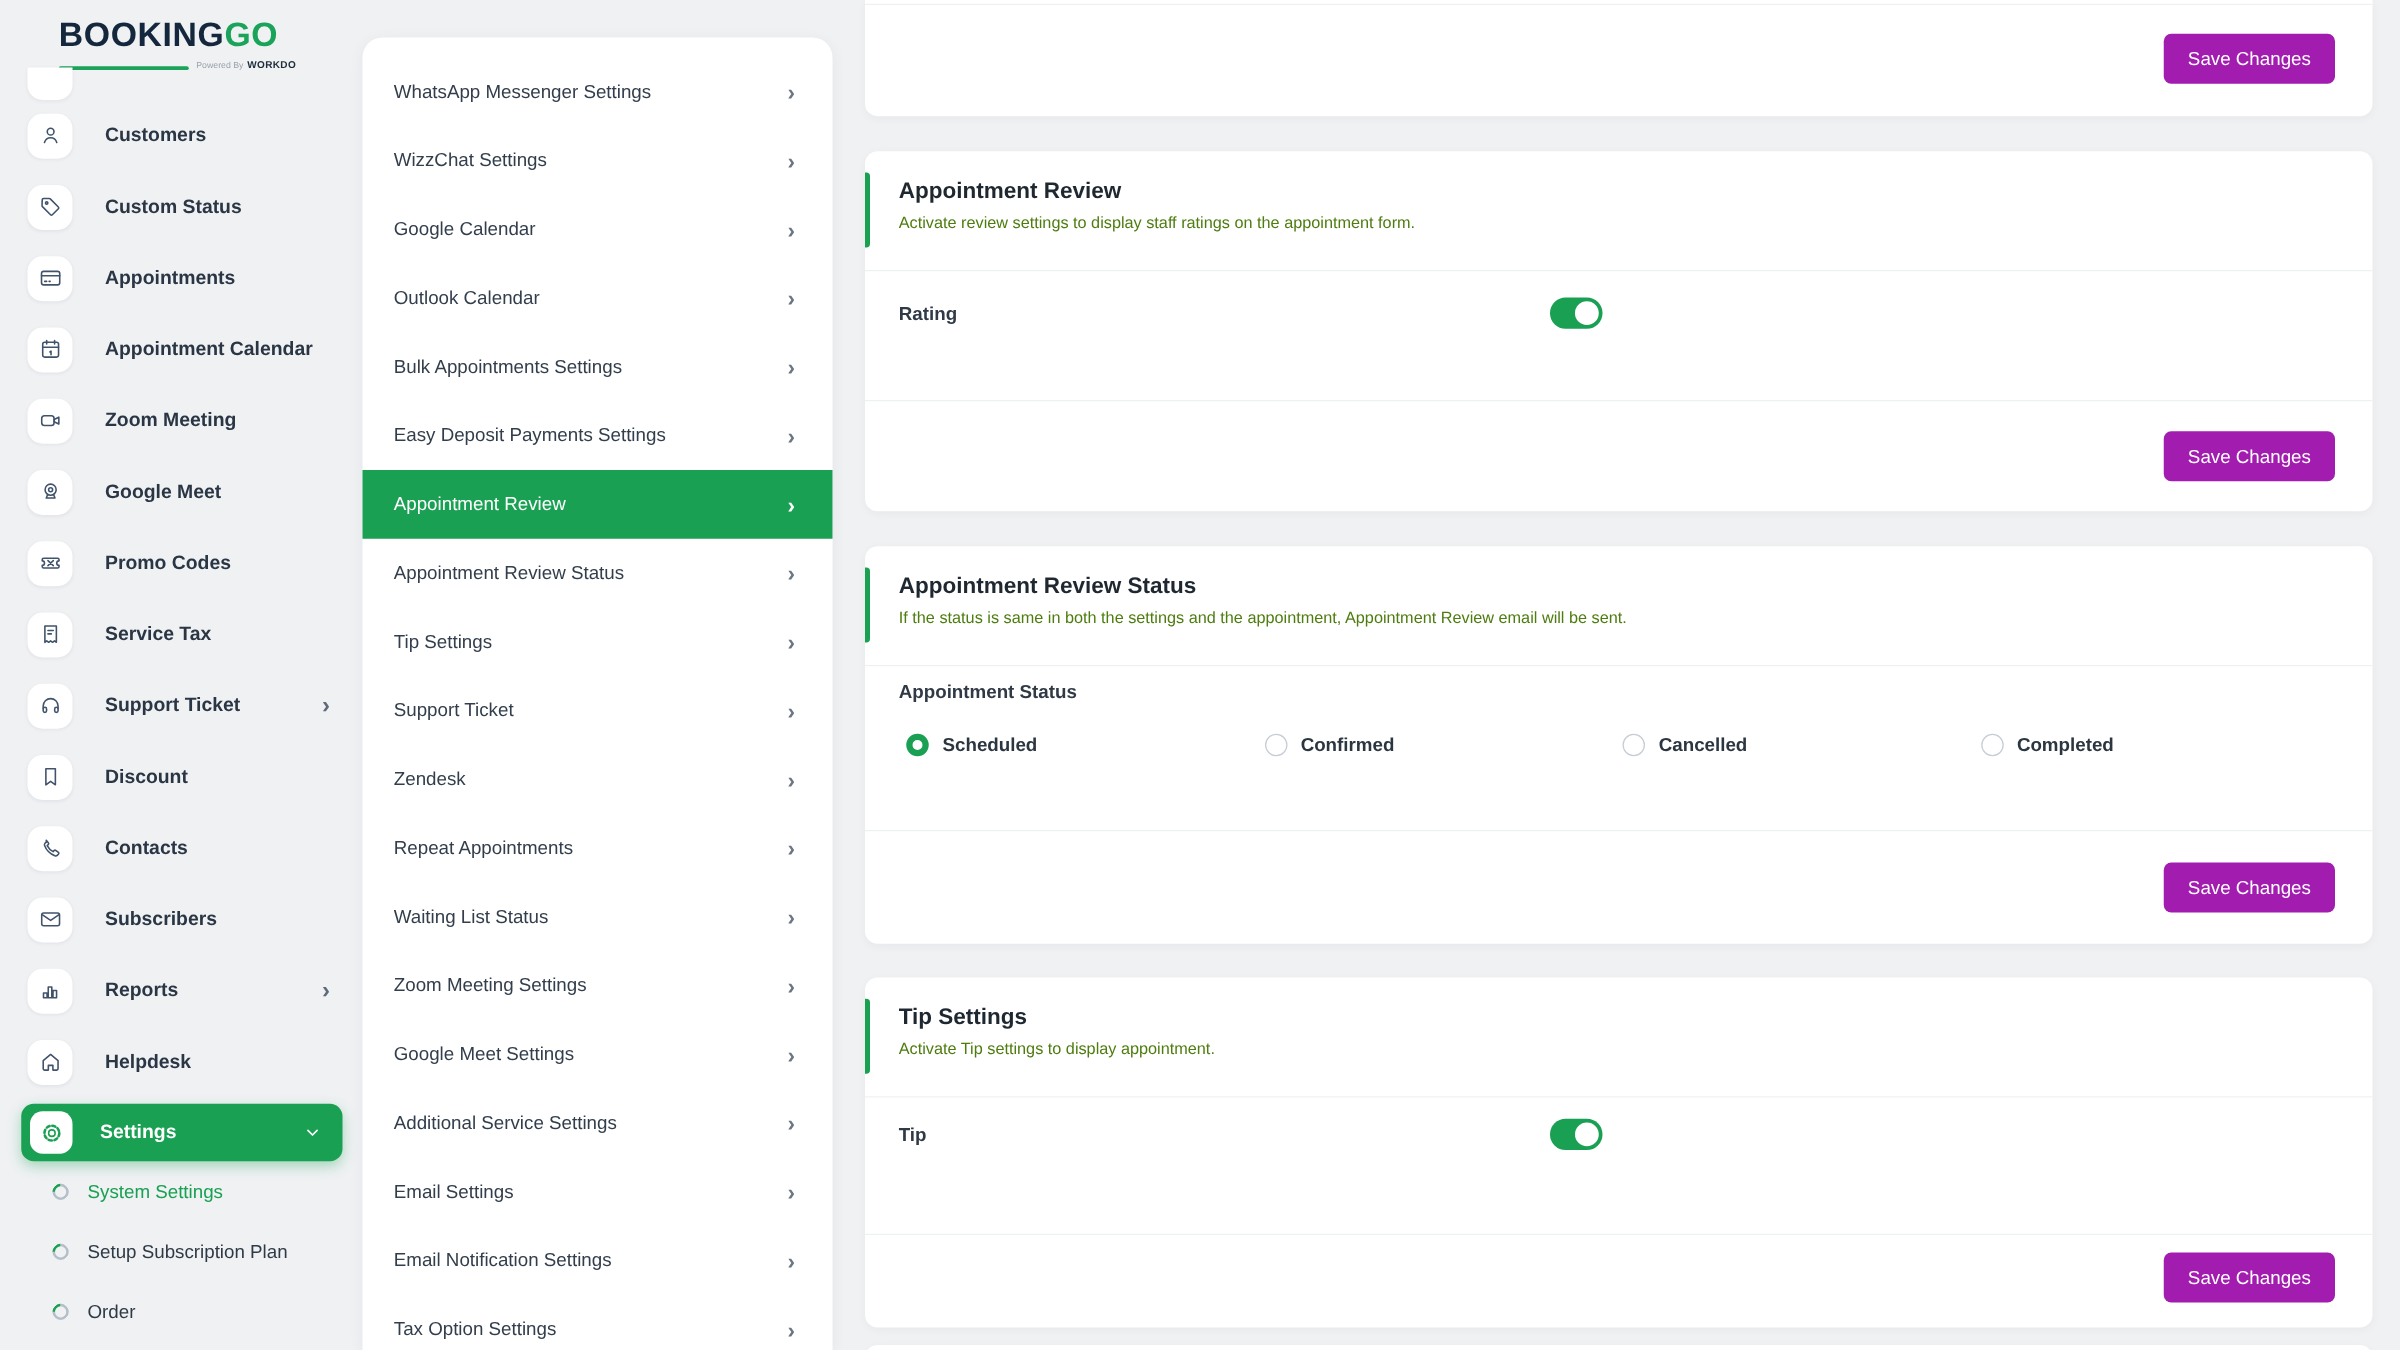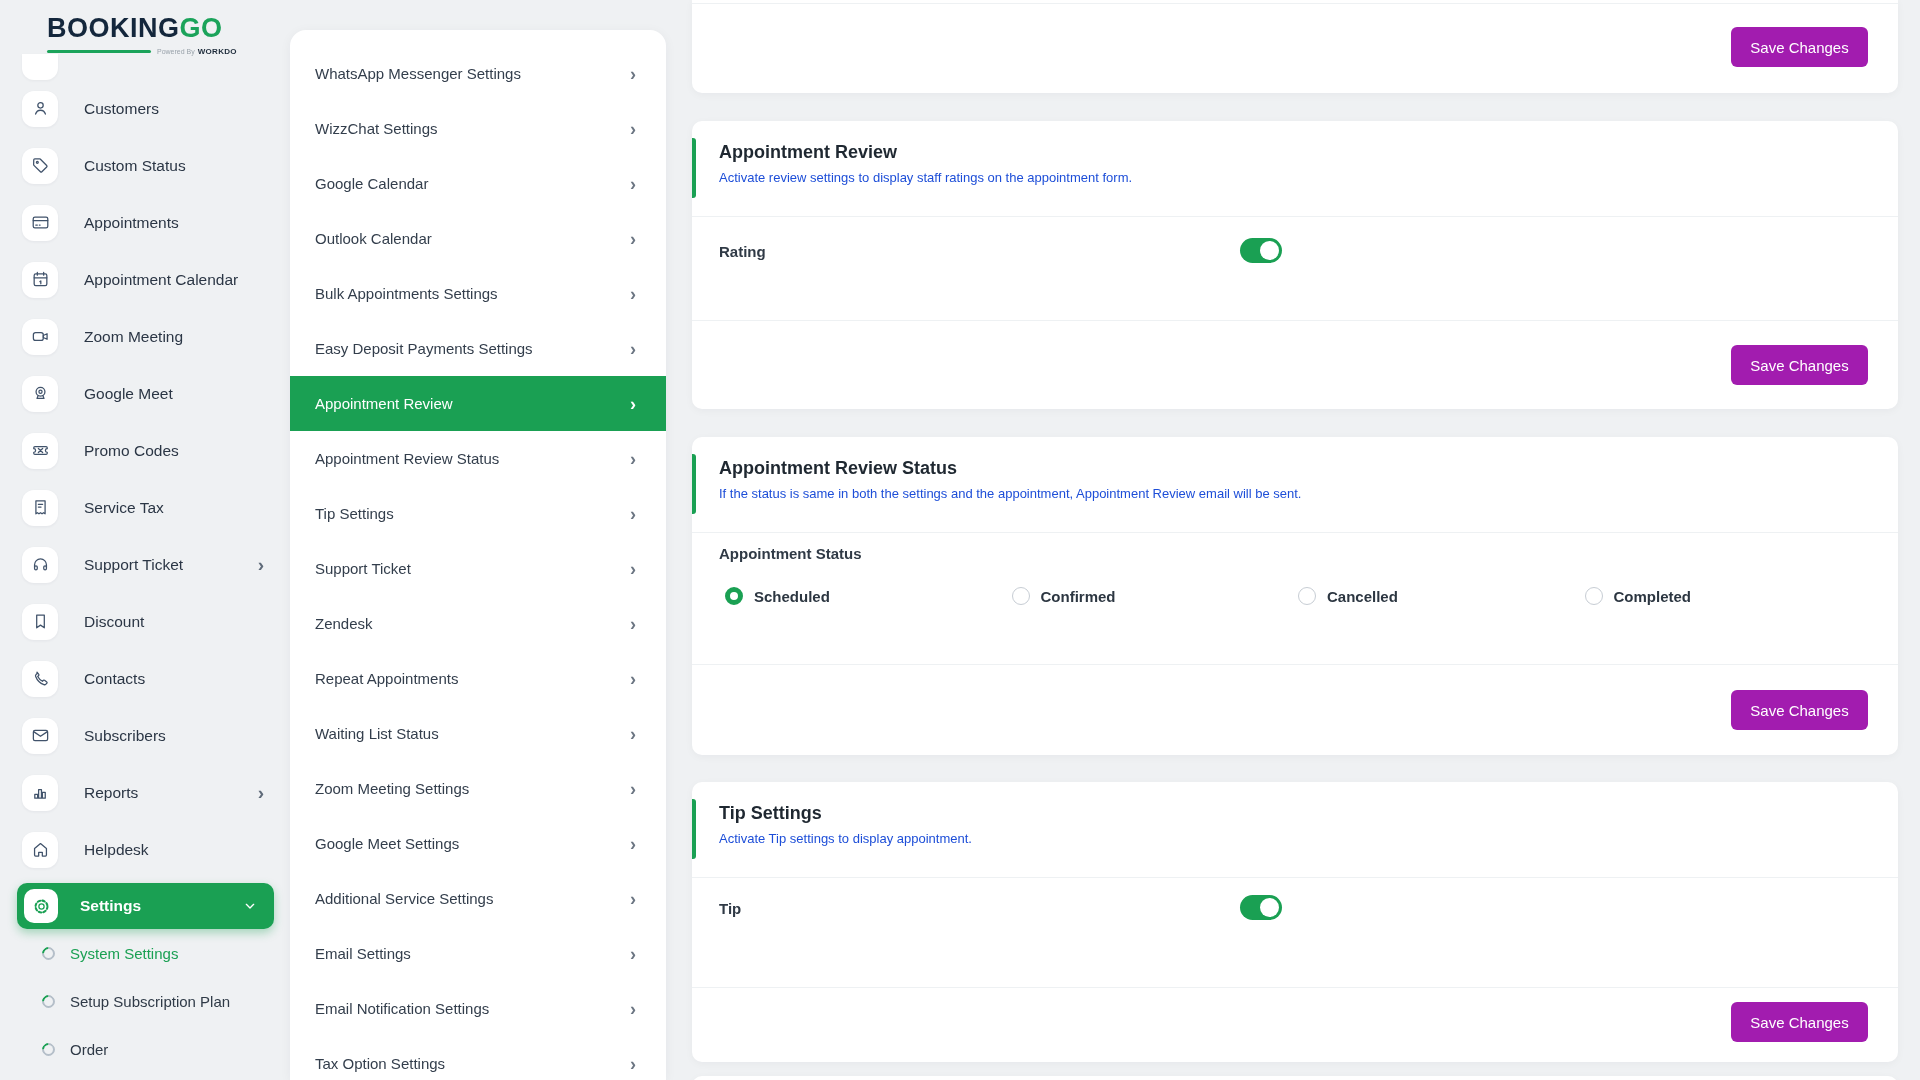--- a/index.html
+++ b/index.html
@@ -2,32 +2,32 @@
 <html><head>
 <meta charset="utf-8">
 <style>
   html,body{margin:0;padding:0;background:#eff1f3;font-family:"Liberation Sans",sans-serif;}
   #app{position:relative;width:1920px;height:1080px;overflow:hidden;background:#eff1f3;}
 
   
   .logo{position:absolute;left:47px;top:14px;}
   .logo-text{font-size:27px;font-weight:800;letter-spacing:.5px;color:#14273c;line-height:1.1;}
   .logo-go{color:#1ba35a;}
-  .logo-sub{display:flex;align-items:center;margin-top:3px;}
+  .logo-sub{display:flex;align-items:flex-end;margin-top:3px;}
   .logo-line{width:104px;height:3px;background:#1ba35a;border-radius:2px;}
   .powered{margin-left:6px;font-size:7px;color:#9aa3ab;}
   .powered-brand{margin-left:3px;font-size:8px;font-weight:700;color:#1d2b3a;letter-spacing:.3px;}
 
   .nav{position:absolute;left:0;top:54px;width:290px;}
   .nav-partial{width:36px;height:26px;margin-left:22px;background:#fff;border-radius:0 0 12px 12px;box-shadow:0 1px 3px rgba(30,40,60,.05);}
   .nav-item{height:57px;display:flex;align-items:center;cursor:pointer;}
   .icon-box{width:36px;height:36px;margin-left:22px;border-radius:12px;background:#fff;display:flex;align-items:center;justify-content:center;color:#41536b;box-shadow:0 1px 3px rgba(30,40,60,.06);flex:0 0 auto;}
   .icon-box svg,.ic{width:19px;height:19px;}
   .icon-box svg *, .gear-svg *{stroke:currentColor;fill:none;stroke-width:1.6;stroke-linecap:round;stroke-linejoin:round;}
-  .nav-label{margin-left:26px;font-size:15.5px;color:#2b3645;font-weight:400;white-space:nowrap;}
+  .nav-label{margin-left:26px;font-size:15.5px;color:#2b3645;font-weight:700;white-space:nowrap;}
   .nav-chev{margin-left:auto;margin-right:26px;color:#5f6b79;font-size:19px;font-weight:600;line-height:1;}
 
   .settings-btn{position:relative;margin:5px 16px 0 17px;height:46px;background:#1aa053;border-radius:10px;display:flex;align-items:center;color:#fff;cursor:pointer;box-shadow:0 4px 10px rgba(26,160,83,.35);}
   .settings-iconbox{width:34px;height:34px;margin-left:7px;background:#fff;border-radius:10px;display:flex;align-items:center;justify-content:center;color:#1aa053;}
   .gear-svg{width:19px;height:19px;}
   .settings-label{margin-left:22px;font-weight:700;font-size:15.5px;}
   .settings-chev{margin-left:auto;margin-right:16px;display:flex;}
   .settings-chev svg{width:16px;height:16px;}
   .settings-chev svg *{stroke:#fff;fill:none;stroke-width:2;stroke-linecap:round;stroke-linejoin:round;}
 
@@ -44,21 +44,21 @@
   .menu-item.active{background:#1aa053;}
   .menu-item.active .menu-label{color:#fff;}
   .menu-item.active .menu-chev{color:#fff;}
 
   
   .card{position:absolute;left:692px;width:1206px;background:#fff;border-radius:10px;box-shadow:0 2px 8px rgba(25,35,50,.04);box-sizing:border-box;}
   .divider{position:absolute;left:0;right:0;height:1px;background:#eef1f3;}
   .accent{position:absolute;left:0;top:17px;width:4px;height:60px;background:#1aa053;border-radius:0 3px 3px 0;}
   .card-head{position:relative;padding:21px 27px 0;}
   .card-title{font-size:18px;font-weight:700;color:#1f2831;}
-  .card-desc{margin-top:7px;font-size:13px;color:#1d4ed8;}
+  .card-desc{margin-top:7px;font-size:13px;color:#4d7c0f;}
   .row-label{position:absolute;left:27px;font-size:15px;font-weight:600;color:#303a46;}
   .toggle{position:absolute;left:548px;width:42px;height:25px;border-radius:13px;background:#1aa053;cursor:pointer;}
   .knob{position:absolute;right:3px;top:3px;width:19px;height:19px;border-radius:50%;background:#fff;}
   .btn-save{position:absolute;right:30px;width:137px;height:40px;background:#a21caf;color:#fff;font-size:15px;font-weight:500;border:none;border-radius:6px;display:flex;align-items:center;justify-content:center;cursor:pointer;font-family:"Liberation Sans",sans-serif;}
   .radio-row{position:absolute;left:33px;right:27px;top:150px;display:flex;}
   .radio-opt{width:287px;display:flex;align-items:center;gap:11px;cursor:pointer;}
   .radio{width:18px;height:18px;border-radius:50%;border:1.5px solid #c7cdd4;background:#fff;box-sizing:border-box;flex:0 0 auto;}
   .radio.selected{border:5.5px solid #1aa053;}
   .radio-label{font-size:15px;font-weight:600;color:#2c3641;}
 </style>

